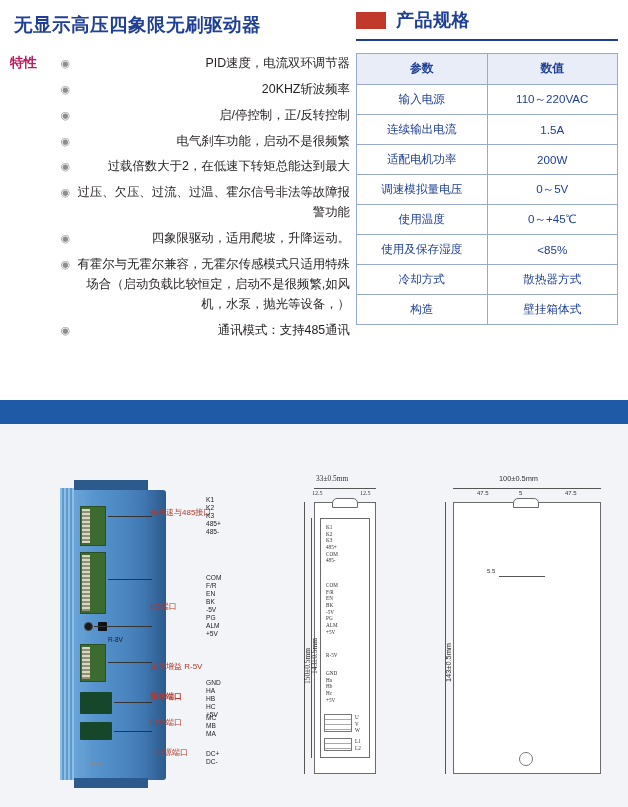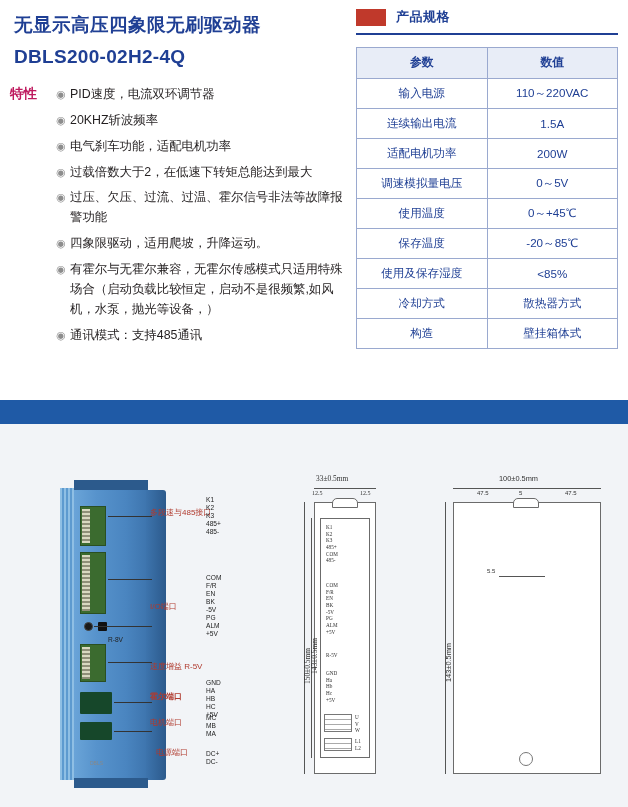--- a/index.html
+++ b/index.html
@@ -49,20 +49,21 @@
     padding-top: 1px;
     flex: 0 0 46px;
   }
   .feature-list { flex: 1; }
   .feature-item {
     display: flex;
     font-size: 12.4px;
     line-height: 1.62;
     margin-bottom: 5.5px;
     color: #231f20;
+    text-align: right;
   }
   .bullet {
     flex: 0 0 14px;
     color: #8d8d8d;
     font-size: 11px;
     line-height: 1.85;
   }
   .bullet::before { content: "\25C9"; }
   .feature-text { flex: 1; }
 
@@ -72,21 +73,21 @@
     align-items: center;
     margin-bottom: 7px;
   }
   .spec-flag {
     width: 30px;
     height: 17px;
     background: #c0392b;
     flex: 0 0 30px;
   }
   .spec-title {
-    font-size: 13px;
+    font-size: 18px;
     font-weight: bold;
     color: #1f3f94;
     margin-left: 10px;
     letter-spacing: .5px;
   }
   .spec-underline {
     height: 2px;
     background: #1f3f94;
     margin-bottom: 0;
   }
@@ -267,36 +268,39 @@
     white-space: nowrap;
   }
 </style>
 </head>
 <body>
 
 <div class="top-wrap">
 
   <div class="left-col">
     <div class="prod-title">无显示高压四象限无刷驱动器</div>
-    <div class="prod-model">DBLS200-02H2-4Q</div>
 
     <div class="feature-block">
       <div class="feature-label">特性</div>
       <div class="feature-list">
         <div class="feature-item">
           <span class="bullet"></span>
           <span class="feature-text">PID速度，电流双环调节器</span>
         </div>
         <div class="feature-item">
           <span class="bullet"></span>
           <span class="feature-text">20KHZ斩波频率</span>
         </div>
         <div class="feature-item">
           <span class="bullet"></span>
-          <span class="feature-text">电气刹车功能，适配电机功率</span>
+          <span class="feature-text">启/停控制，正/反转控制</span>
+        </div>
+        <div class="feature-item">
+          <span class="bullet"></span>
+          <span class="feature-text">电气刹车功能，启动不是很频繁</span>
         </div>
         <div class="feature-item">
           <span class="bullet"></span>
           <span class="feature-text">过载倍数大于2，在低速下转矩总能达到最大</span>
         </div>
         <div class="feature-item">
           <span class="bullet"></span>
           <span class="feature-text">过压、欠压、过流、过温、霍尔信号非法等故障报警功能</span>
         </div>
         <div class="feature-item">
@@ -342,24 +346,20 @@
           <td class="param">适配电机功率</td>
           <td>200W</td>
         </tr>
         <tr>
           <td class="param">调速模拟量电压</td>
           <td>0～5V</td>
         </tr>
         <tr>
           <td class="param">使用温度</td>
           <td>0～+45℃</td>
-        </tr>
-        <tr>
-          <td class="param">保存温度</td>
-          <td>-20～85℃</td>
         </tr>
         <tr>
           <td class="param">使用及保存湿度</td>
           <td>&lt;85%</td>
         </tr>
         <tr>
           <td class="param">冷却方式</td>
           <td>散热器方式</td>
         </tr>
         <tr>

